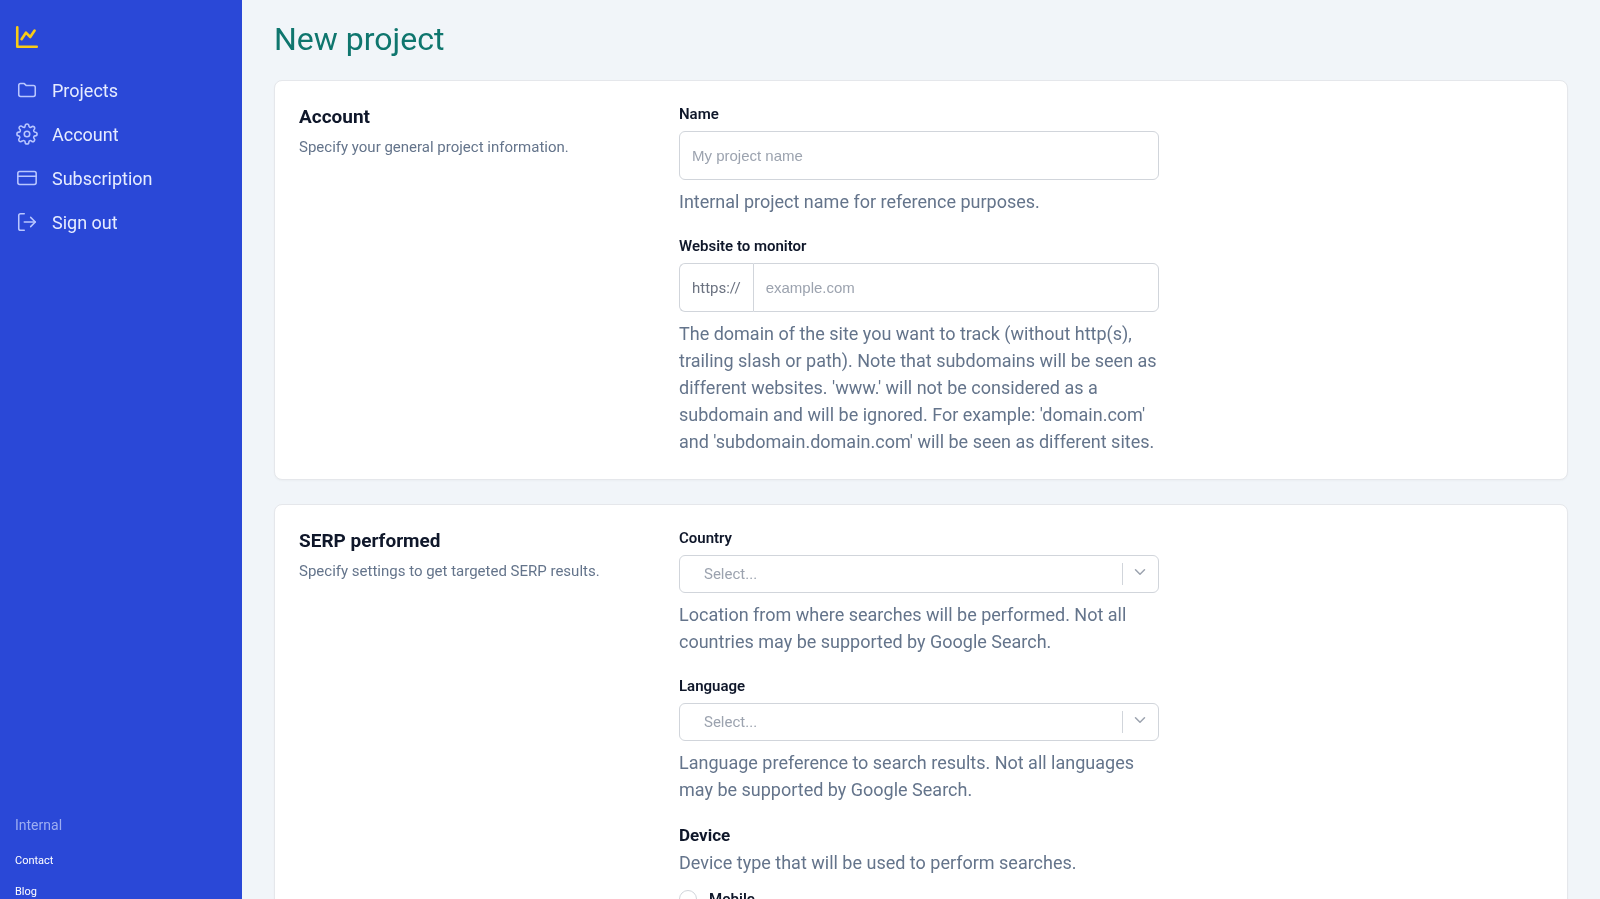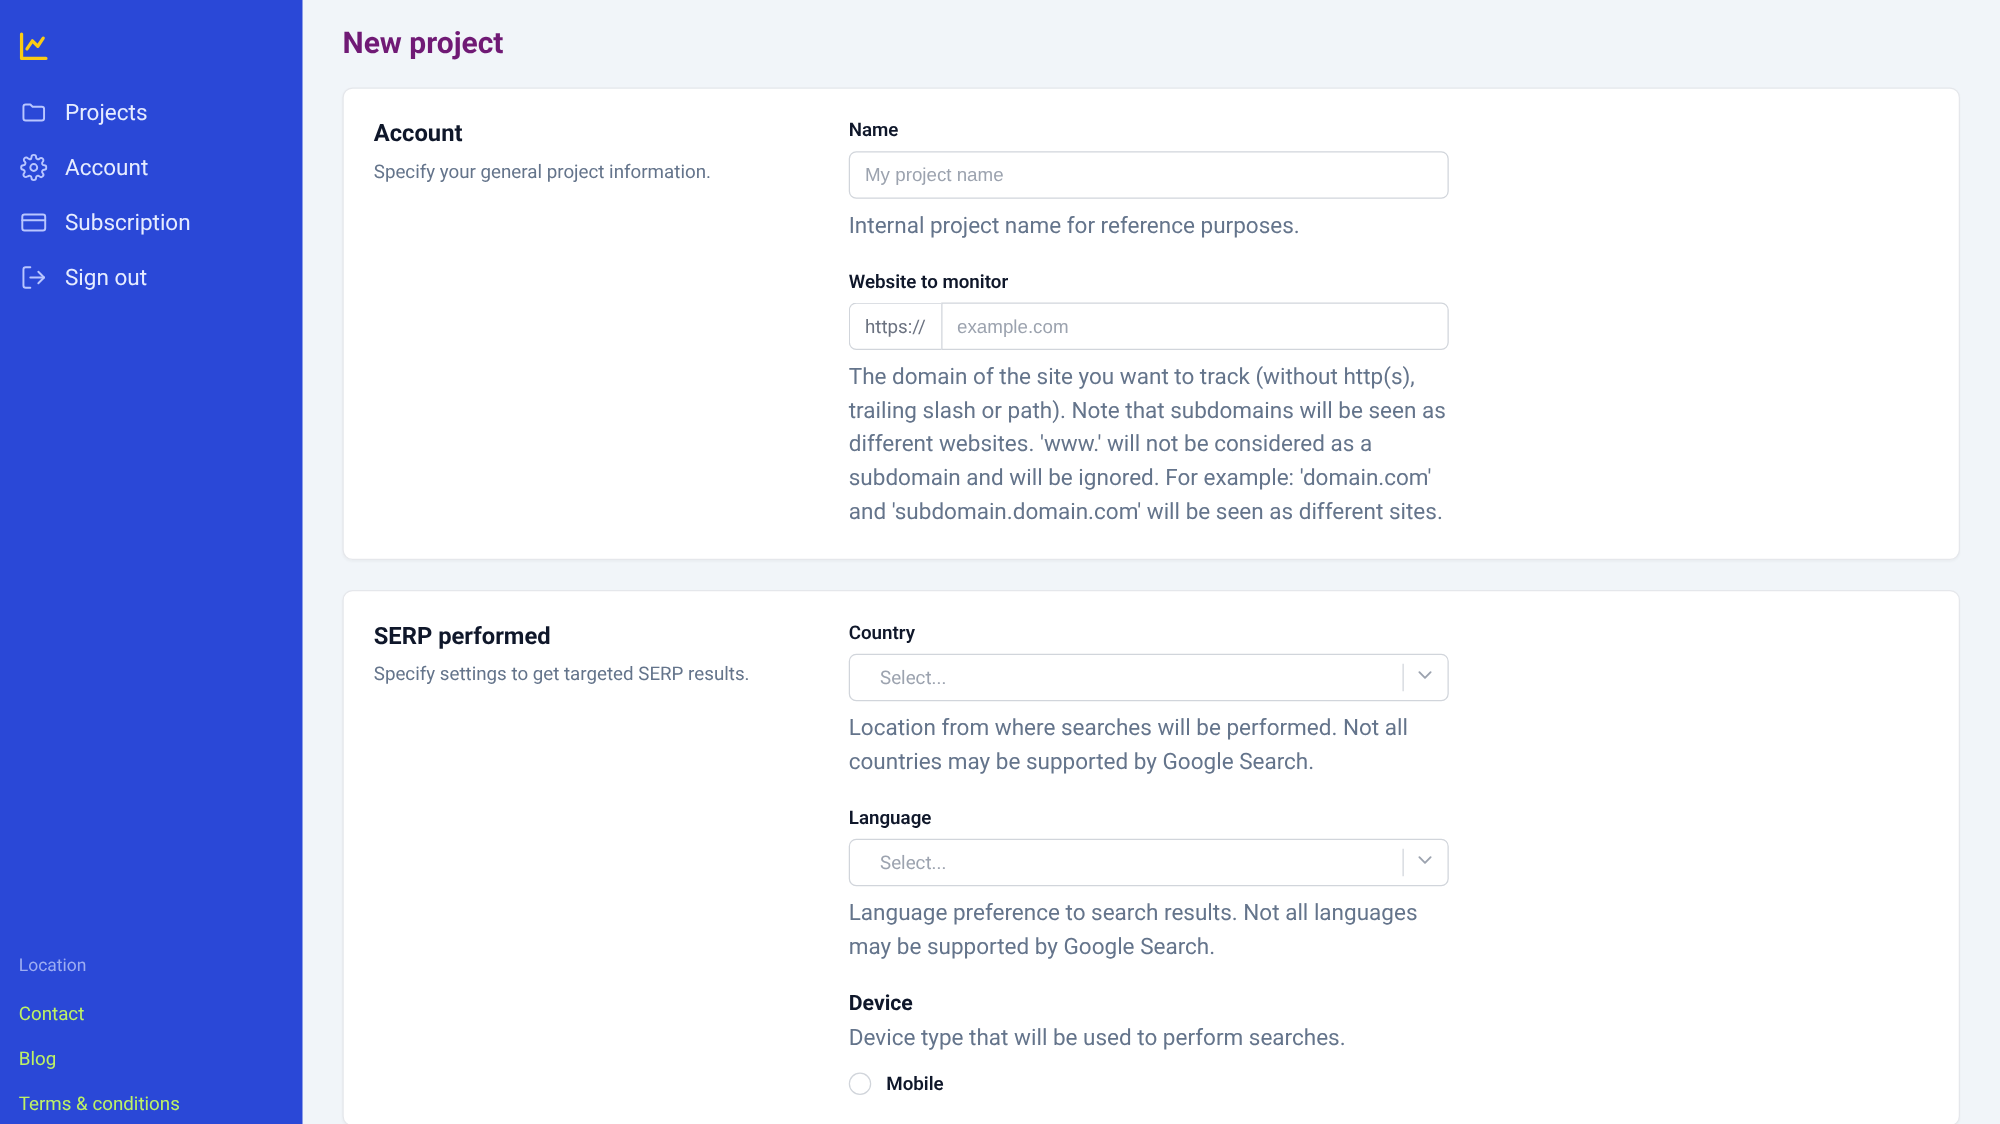--- a/index.html
+++ b/index.html
@@ -9,34 +9,34 @@
     
     .sidebar { width: 242px; background: #2a48d7; color: #fff; display: flex; flex-direction: column; padding: 14px; }
     .logo-wrap { padding: 10px 0 18px 0; }
     .logo-wrap svg { display: block; }
     .navlist { list-style: none; }
     .navlist li { display: flex; align-items: center; gap: 14px; padding: 11px 2px; cursor: pointer; font-size: 18px; color: #e6ecff; }
     .navlist li .nav-icon { width: 22px; display: flex; align-items: center; justify-content: center; color: #b9c6ff; }
     .sidebar-bottom { margin-top: auto; padding-bottom: 6px; }
     .ext-heading { color: #9dadf2; font-size: 14px; margin-bottom: 10px; padding: 2px 1px; }
     .ext-links { list-style: none; }
-    .ext-links li { padding: 9px 1px; cursor: pointer; font-size: 15px; color: #bef264; }
+    .ext-links li { padding: 9px 1px; cursor: pointer; font-size: 11px; color: #ffffff; }
 
     
     .main { flex: 1; padding: 16px 32px 32px 32px; overflow: auto; }
-    .page-title { font-size: 24px; font-weight: 700; margin: 4px 0 22px 0; color: #701a75; }
+    .page-title { font-size: 32px; font-weight: 400; margin: 4px 0 22px 0; color: #0f766e; }
     .card { background: #fff; border: 1px solid #e5e7eb; border-radius: 8px; padding: 24px; margin-bottom: 24px; display: flex; gap: 40px; box-shadow: 0 1px 2px rgba(0,0,0,0.03); }
     .card-left { flex: 0 0 340px; }
     .card-left h2 { font-size: 19px; font-weight: 700; margin-bottom: 8px; }
     .card-left p { color: #64748b; font-size: 15px; line-height: 1.5; }
     .card-right { flex: 1; max-width: 480px; }
     .field { margin-bottom: 22px; }
     .label { font-weight: 600; display: block; margin-bottom: 8px; font-size: 15px; }
     .help { color: #64748b; font-size: 18px; margin-top: 8px; line-height: 1.5; }
-    .input { width: 100%; height: 38px; border: 1px solid #d1d5db; border-radius: 6px; padding: 0 12px; font-size: 15px; color: #0f172a; background: #fff; }
+    .input { width: 100%; height: 49px; border: 1px solid #d1d5db; border-radius: 6px; padding: 0 12px; font-size: 15px; color: #0f172a; background: #fff; }
     .input::placeholder { color: #9ca3af; }
     .addon-group { display: flex; }
     .addon { border: 1px solid #d1d5db; border-right: none; border-radius: 6px 0 0 6px; background: #fff; color: #6b7280; padding: 0 12px; display: flex; align-items: center; font-size: 15px; }
     .addon-group .input { border-radius: 0 6px 6px 0; }
     .select { position: relative; }
     .select .placeholder { position: absolute; left: 12px; top: 50%; transform: translateY(-50%); color: #9ca3af; font-size: 15px; pointer-events: none; margin-left: 13px; }
     .select .divider { position: absolute; right: 36px; top: 8px; bottom: 8px; width: 1px; background: #d1d5db; }
     .select .chev { position: absolute; right: 10px; top: 50%; transform: translateY(-50%); pointer-events: none; color: #9ca3af; }
     .select-input { height: 38px; }
     .device-heading { font-size: 17px; font-weight: 700; margin-bottom: 4px; }
@@ -87,21 +87,21 @@
           <svg width="22" height="22" viewBox="0 0 24 24" fill="none" stroke="currentColor" stroke-width="1.7" stroke-linecap="round" stroke-linejoin="round">
               <path d="M9 21H5a2 2 0 0 1-2-2V5a2 2 0 0 1 2-2h4"></path>
               <polyline points="16 17 21 12 16 7"></polyline>
               <line x1="21" y1="12" x2="9" y2="12"></line>
             </svg>
         </span>
         <span>Sign out</span>
       </li>
     </ul>
     <div class="sidebar-bottom">
-      <div class="ext-heading">Location</div>
+      <div class="ext-heading">Internal</div>
       <ul class="ext-links">
         <li>Contact</li>
         <li>Blog</li>
         <li>Terms &amp; conditions</li>
         <li>Privacy policy</li>
       </ul>
     </div>
   </aside>
 
   <main class="main">

